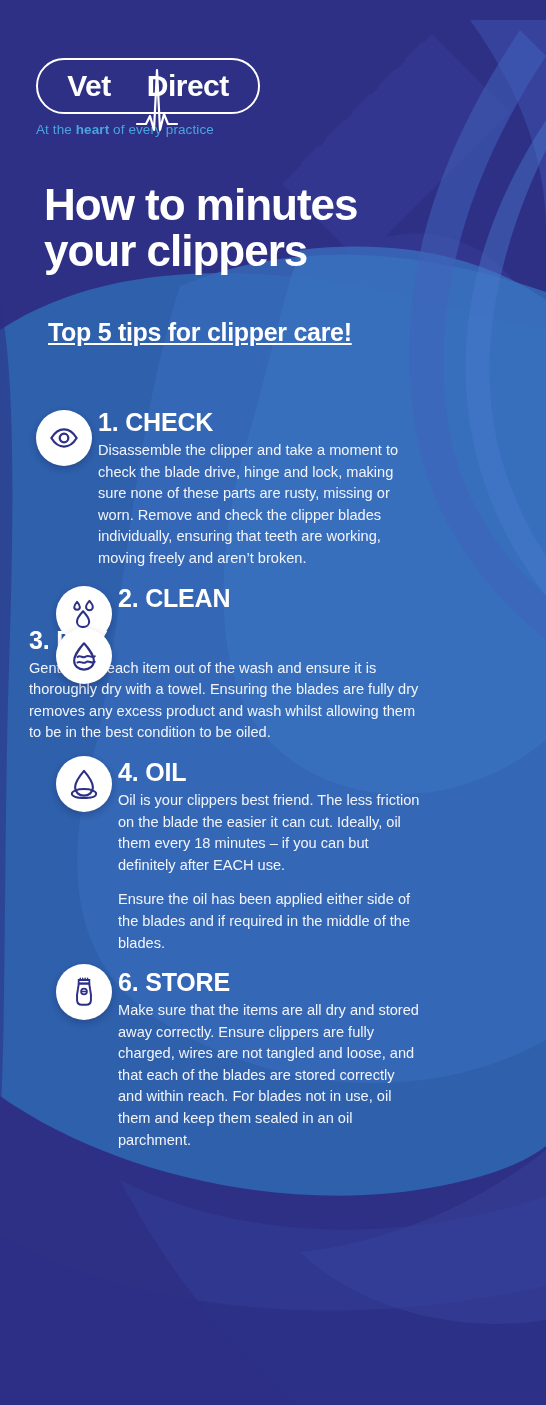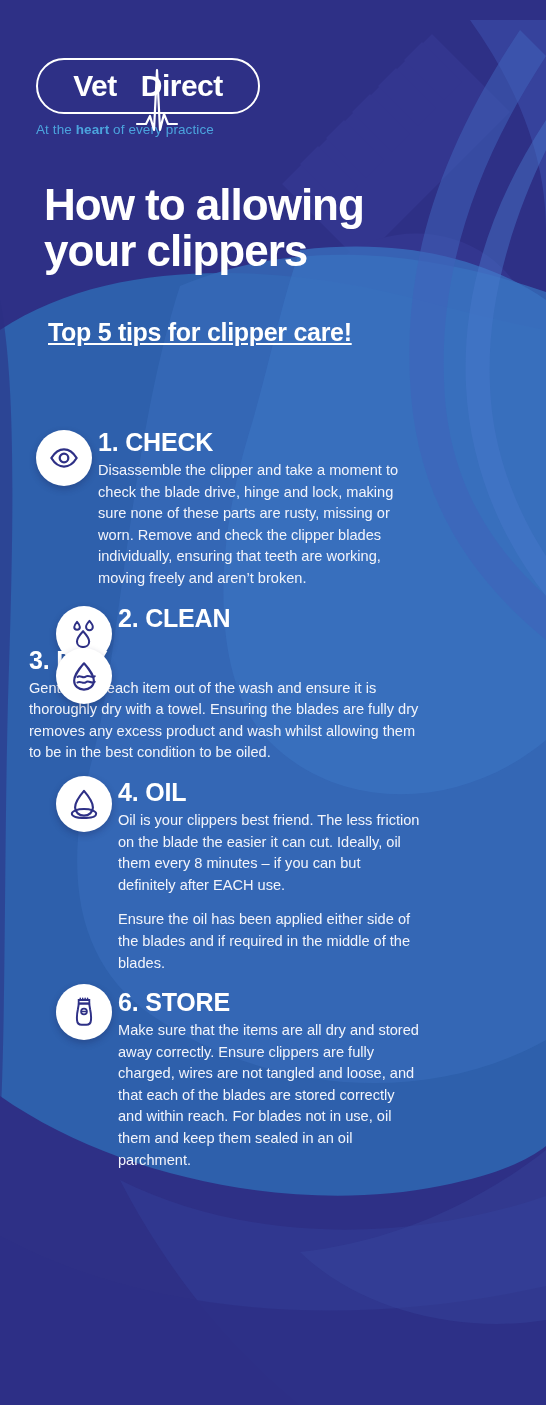--- a/index.html
+++ b/index.html
@@ -23,21 +23,21 @@
     position:relative;
     width:224px; height:56px;
     border:2.5px solid #ffffff;
     border-radius:28px;
     display:flex; align-items:center; justify-content:center;
     overflow:visible;
   }
   .logo-text {
     font-size:30px; font-weight:700; color:#ffffff;
     letter-spacing:-0.5px; line-height:1;
-    display:flex; align-items:center; gap:4px;
+    display:flex; align-items:center; gap:10px;
   }
   .logo-text .gap { display:inline-block; width:16px; }
   .ecg { position:absolute; left:96px; top:4px; width:46px; height:74px; }
   .tagline {
     margin-top:8px; font-size:13.5px; color:#4ba3dd;
     font-weight:400; letter-spacing:.1px; white-space:nowrap;
   }
   .tagline b { font-weight:700; color:#4ba3dd; }
 
   
@@ -45,21 +45,21 @@
     position:absolute; left:44px; top:182px; width:470px;
     font-size:44px; line-height:1.05; font-weight:700;
     color:#ffffff; letter-spacing:-1px;
   }
   .subtitle {
     position:absolute; left:48px; top:318px;
     font-size:25px; font-weight:700; color:#ffffff; letter-spacing:-.3px;text-decoration:underline;
   }
 
   
-  .steps { position:absolute; left:0; top:428px; width:442px; }
+  .steps { position:absolute; left:0; top:408px; width:442px; }
   .step { position:relative; padding-left:98px; padding-right:22px; }
   .step + .step { margin-top:14px;margin-left:20px; }
 
   .badge {
     position:absolute; left:36px; top:2px;
     width:56px; height:56px; border-radius:50%;
     background:#ffffff;
     display:flex; align-items:center; justify-content:center;
     box-shadow:0 3px 7px rgba(20,22,70,.28);
   }
@@ -147,21 +147,21 @@
       <svg class="ecg" viewBox="0 0 46 74">
         <path d="M3 60 L12 60 L16 52 L20 66 L23 6 L26 66 L30 50 L34 60 L43 60" fill="none" stroke="#ffffff" stroke-width="2.2" stroke-linecap="round" stroke-linejoin="round"></path>
       </svg>
     </div>
     <div class="tagline">
       <span>At the </span><b>heart</b><span> of every practice</span>
     </div>
   </div>
 
   <h1 class="title">
-    <span>How to allowing</span><br>
+    <span>How to minutes</span><br>
     <span>your clippers</span>
   </h1>
   <h2 class="subtitle">Top 5 tips for clipper care!</h2>
 
   <div class="steps">
 
     <div class="step s1">
       <div class="badge">
         <svg viewBox="0 0 32 32">
           <path d="M2.5 16 C6.5 9.5 11 6.8 16 6.8 C21 6.8 25.5 9.5 29.5 16
@@ -208,21 +208,21 @@
       <div class="badge">
         <svg viewBox="0 0 32 32">
           <path d="M16 2 C16 2 6.5 13 6.5 19.6 C6.5 24.8 10.8 28.4 16 28.4
                    C21.2 28.4 25.5 24.8 25.5 19.6 C25.5 13 16 2 16 2 Z" fill="none" stroke="#2e3086" stroke-width="2.3" stroke-linejoin="round"></path>
           <path d="M3 26.5 C3 23.6 8.8 21.3 16 21.3 C23.2 21.3 29 23.6 29 26.5
                    C29 29.4 23.2 31 16 31 C8.8 31 3 29.4 3 26.5 Z" fill="none" stroke="#2e3086" stroke-width="2.1"></path>
         </svg>
       </div>
       <div class="step-title">4. OIL</div>
       <div class="step-body">
-        <p>Oil is your clippers best friend. The less friction on the blade the easier it can cut. Ideally, oil them every 8 minutes – if you can but definitely after EACH use.</p>
+        <p>Oil is your clippers best friend. The less friction on the blade the easier it can cut. Ideally, oil them every 18 minutes – if you can but definitely after EACH use.</p>
         <p>Ensure the oil has been applied either side of the blades and if required in the middle of the blades.</p>
       </div>
     </div>
 
     <div class="step s5">
       <div class="badge">
         <svg viewBox="0 0 32 32">
           <path d="M10.5 7 L21.5 7 L22.5 13 C23.4 17 23.8 21 23.4 25
                    C23.2 27.8 21.2 29.6 18.5 29.6 L13.5 29.6
                    C10.8 29.6 8.8 27.8 8.6 25 C8.2 21 8.6 17 9.5 13 Z" fill="none" stroke="#2e3086" stroke-width="2.1" stroke-linejoin="round"></path>

